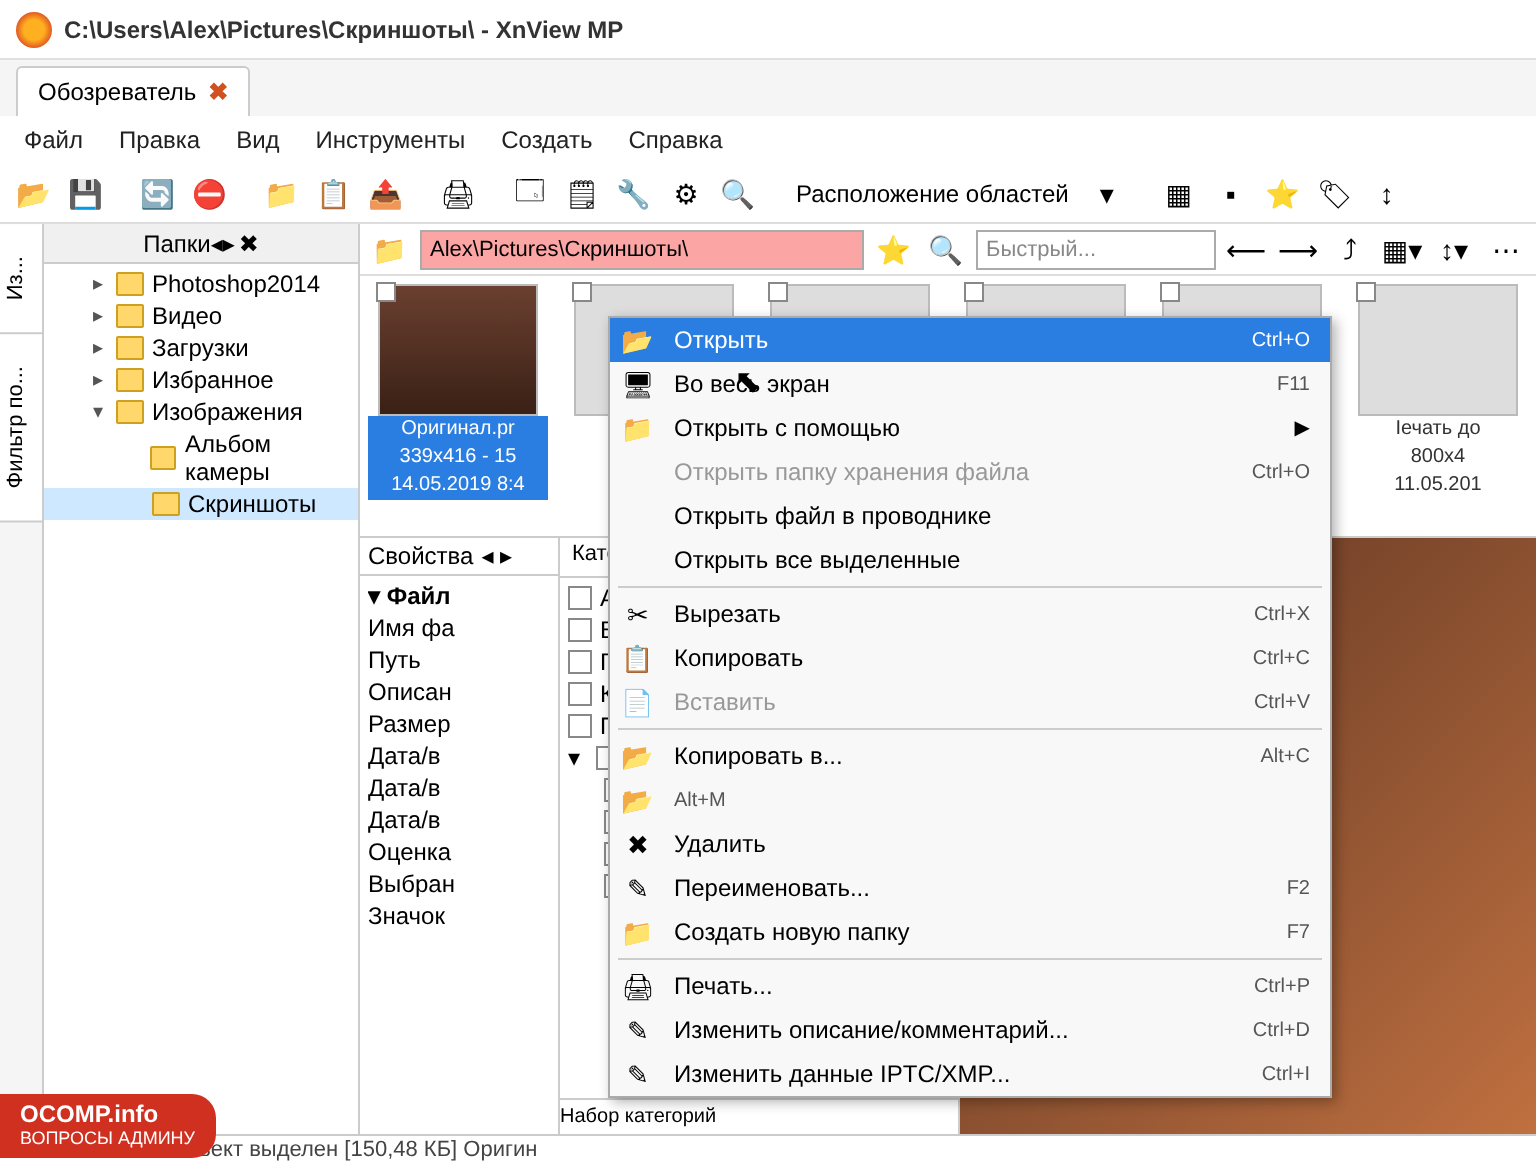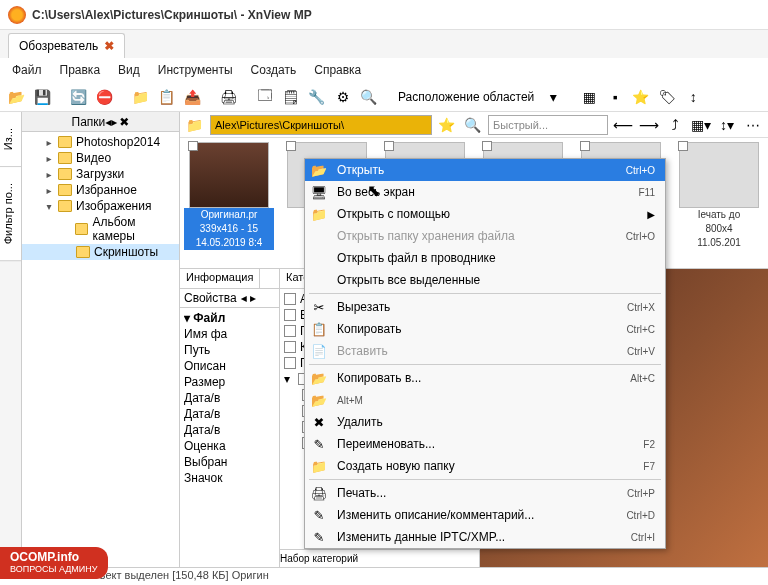--- a/index.html
+++ b/index.html
@@ -32,21 +32,21 @@
 .tree { flex: 1; overflow: hidden; padding: 2px 0; }
 .tree-item { display: flex; align-items: center; padding: 1px 4px; gap: 4px; }
 .tree-item.indent1 { padding-left: 22px; }
 .tree-item.indent2 { padding-left: 40px; }
 .tree-item.sel { background: #cde8ff; }
 .twisty { width: 10px; text-align: center; color: #555; font-size: 10px; }
 .folder-ic { width: 14px; height: 12px; background: #ffd76a; border: 1px solid #cda020; border-radius: 1px; }
 
 .center-pane { flex: 1; display: flex; flex-direction: column; position: relative; }
 .addrbar { height: 26px; display: flex; align-items: center; gap: 4px; padding: 2px 4px; border-bottom: 1px solid #ddd; }
-.addr-combo { flex: 1; height: 20px; border: 1px solid #aaa; padding: 0 4px; display: flex; align-items: center; background: #eab308; font-size: 11px; }
+.addr-combo { flex: 1; height: 20px; border: 1px solid #aaa; padding: 0 4px; display: flex; align-items: center; background: #fca5a5; font-size: 11px; }
 .quick { width: 120px; height: 20px; border: 1px solid #aaa; padding: 0 4px; color: #888; font-size: 11px; display: flex; align-items: center; }
 
 .thumbs { display: flex; padding: 4px; gap: 8px; height: 130px; }
 .thumb { display: flex; flex-direction: column; align-items: center; width: 90px; }
 .thumb .pic { width: 80px; height: 66px; border: 1px solid #bbb; background: #ddd; position: relative; }
 .thumb .cb { position: absolute; top: -2px; left: -2px; width: 10px; height: 10px; border: 1px solid #888; background: #fff; }
 .thumb.sel .caption { background: #2a7de1; color: #fff; }
 .caption { font-size: 10px; line-height: 12px; text-align: center; width: 100%; color: #333; padding: 1px; }
 
 .lower { display: flex; flex: 1; border-top: 1px solid #ccc; overflow: hidden; }
@@ -246,23 +246,20 @@
             <div class="cb"></div>
           </div>
         <div class="caption">Іечать до</div>
         <div class="caption">800x4</div>
         <div class="caption">11.05.201</div>
       </div>
     </div>
 
     <div class="lower">
       <div class="info-pane">
-        <div class="info-tabs">
-          <div class="info-tab active">Информация</div>
-        </div>
         <div style="border-bottom:1px solid #ccc;padding:2px 4px;display:flex;gap:4px">
           <span>Свойства</span>
           <span>◂ ▸</span>
         </div>
         <div class="info-props">
           <div class="info-row hd">▾ <span>Файл</span></div>
           <div class="info-row">Имя фа</div>
           <div class="info-row">Путь</div>
           <div class="info-row">Описан</div>
           <div class="info-row">Размер</div>

